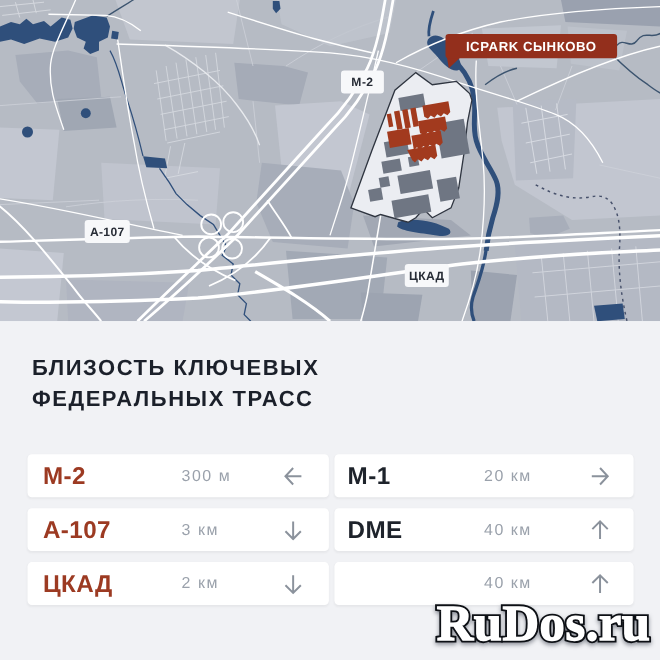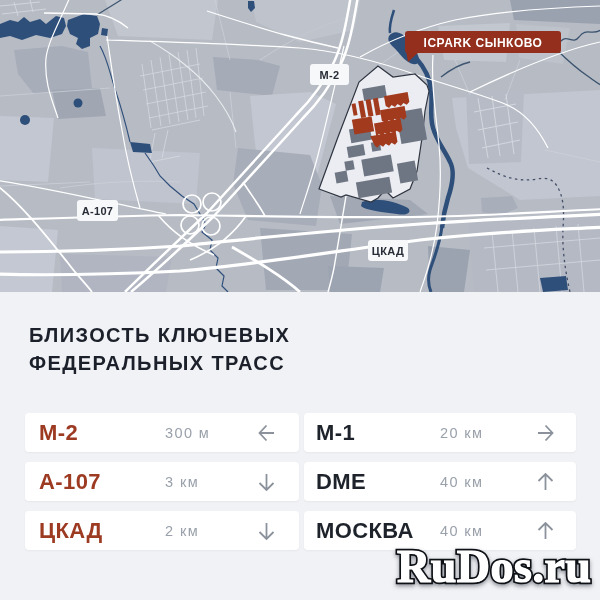--- a/index.html
+++ b/index.html
@@ -328,21 +328,20 @@
 <div class="card cl r3">
   <span class="nm red">ЦКАД</span>
     <span class="ds dl">2 км</span>
 
   <svg class="ar al" width="17" height="19" viewBox="0 0 17 19">
     <path d="M 8.5,1.5 L 8.5,17 M 1.5,10.5 L 8.5,17.5 L 15.5,10.5" stroke="#8b929c" stroke-width="1.8" fill="none"></path>
   </svg>
 </div>
 
 <div class="card cr r3">
-  <span class="nm blk">МОСКВА</span>
     <span class="ds dr">40 км</span>
 
   <svg class="ar arr" width="17" height="19" viewBox="0 0 17 19">
     <path d="M 8.5,17.5 L 8.5,2 M 1.5,8.5 L 8.5,1.5 L 15.5,8.5" stroke="#8b929c" stroke-width="1.8" fill="none"></path>
   </svg>
 </div>
 
 <svg style="position:absolute;left:390px;top:532px;filter:drop-shadow(0 2px 2px rgba(40,45,60,0.5));" width="215" height="64" viewBox="0 0 215 64">
   <text x="7" y="50" font-family="Liberation Serif, serif" font-size="46" font-weight="bold" fill="#ffffff" stroke="#0d1015" stroke-width="4.6" paint-order="stroke" letter-spacing="0.5">RuDos.ru</text>
   <text x="7" y="50" font-family="Liberation Serif, serif" font-size="46" font-weight="bold" fill="#ffffff" stroke="#ffffff" stroke-width="1.2" paint-order="stroke" letter-spacing="0.5">RuDos.ru</text>

